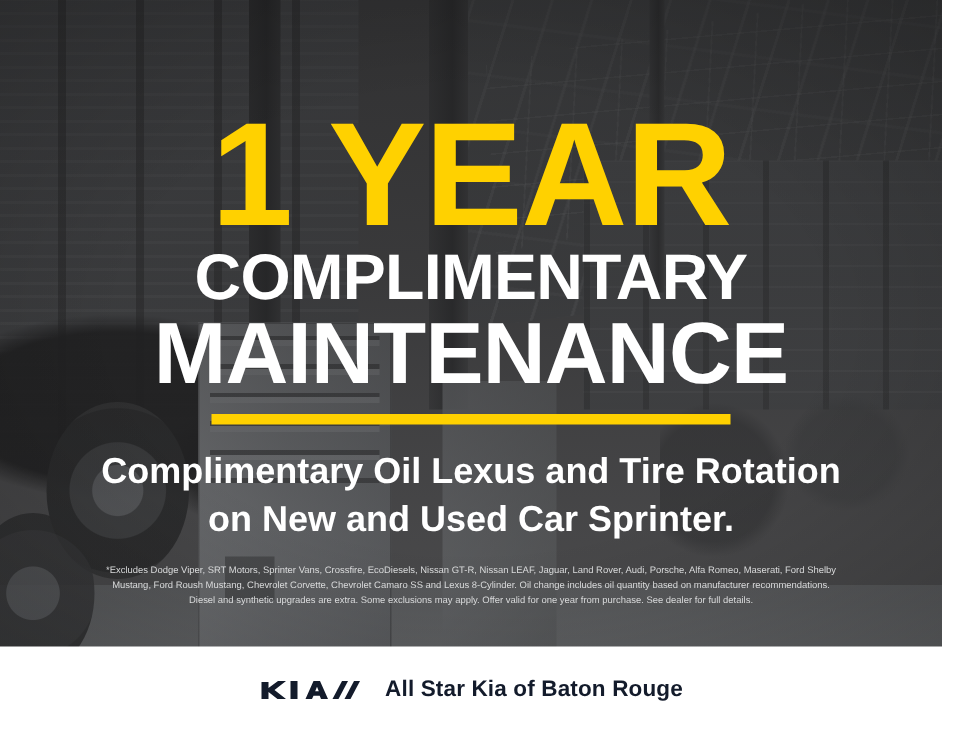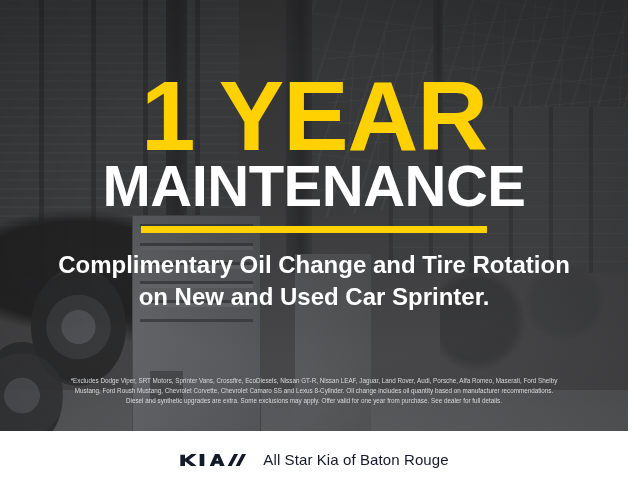--- a/index.html
+++ b/index.html
@@ -229,21 +229,21 @@
     height:57px;
     background:#ffffff;
     display:flex;
     align-items:center;
     justify-content:center;
     gap:16px;
   }
   .kia-logo { display:block; width:68px; height:20px; }
   .dealer-name {
     font-size:15px;
-    font-weight:normal;
+    font-weight:bold;
     color:#131b2b;
     letter-spacing:.1px;
     white-space:nowrap;
     text-align:right;
   }
 </style>
 </head>
 <body>
 
 <div class="ad-banner">
@@ -272,27 +272,28 @@
       </div>
     </div>
     <div class="bg-overlay"></div>
     <div class="bg-vignette"></div>
   </div>
 
   <div class="content">
 
     <div class="headline-1year">1 YEAR</div>
 
+    <div class="headline-complimentary">COMPLIMENTARY</div>
 
     <div class="headline-maintenance">MAINTENANCE</div>
 
     <div class="divider"></div>
 
     <div class="subhead">
-      <span class="subhead-line">Complimentary Oil Change and Tire Rotation</span><br>
+      <span class="subhead-line">Complimentary Oil Lexus and Tire Rotation</span><br>
       <span class="subhead-line">on New and Used Car Sprinter.</span>
     </div>
   </div>
 
   <div class="disclaimer">
     <span class="disclaimer-line">*Excludes Dodge Viper, SRT Motors, Sprinter Vans, Crossfire, EcoDiesels, Nissan GT-R, Nissan LEAF, Jaguar, Land Rover, Audi, Porsche, Alfa Romeo, Maserati, Ford Shelby</span>
     <span class="disclaimer-line">Mustang, Ford Roush Mustang, Chevrolet Corvette, Chevrolet Camaro SS and Lexus 8-Cylinder. Oil change includes oil quantity based on manufacturer recommendations.</span>
     <span class="disclaimer-line">Diesel and synthetic upgrades are extra. Some exclusions may apply. Offer valid for one year from purchase. See dealer for full details.</span>
   </div>
 

